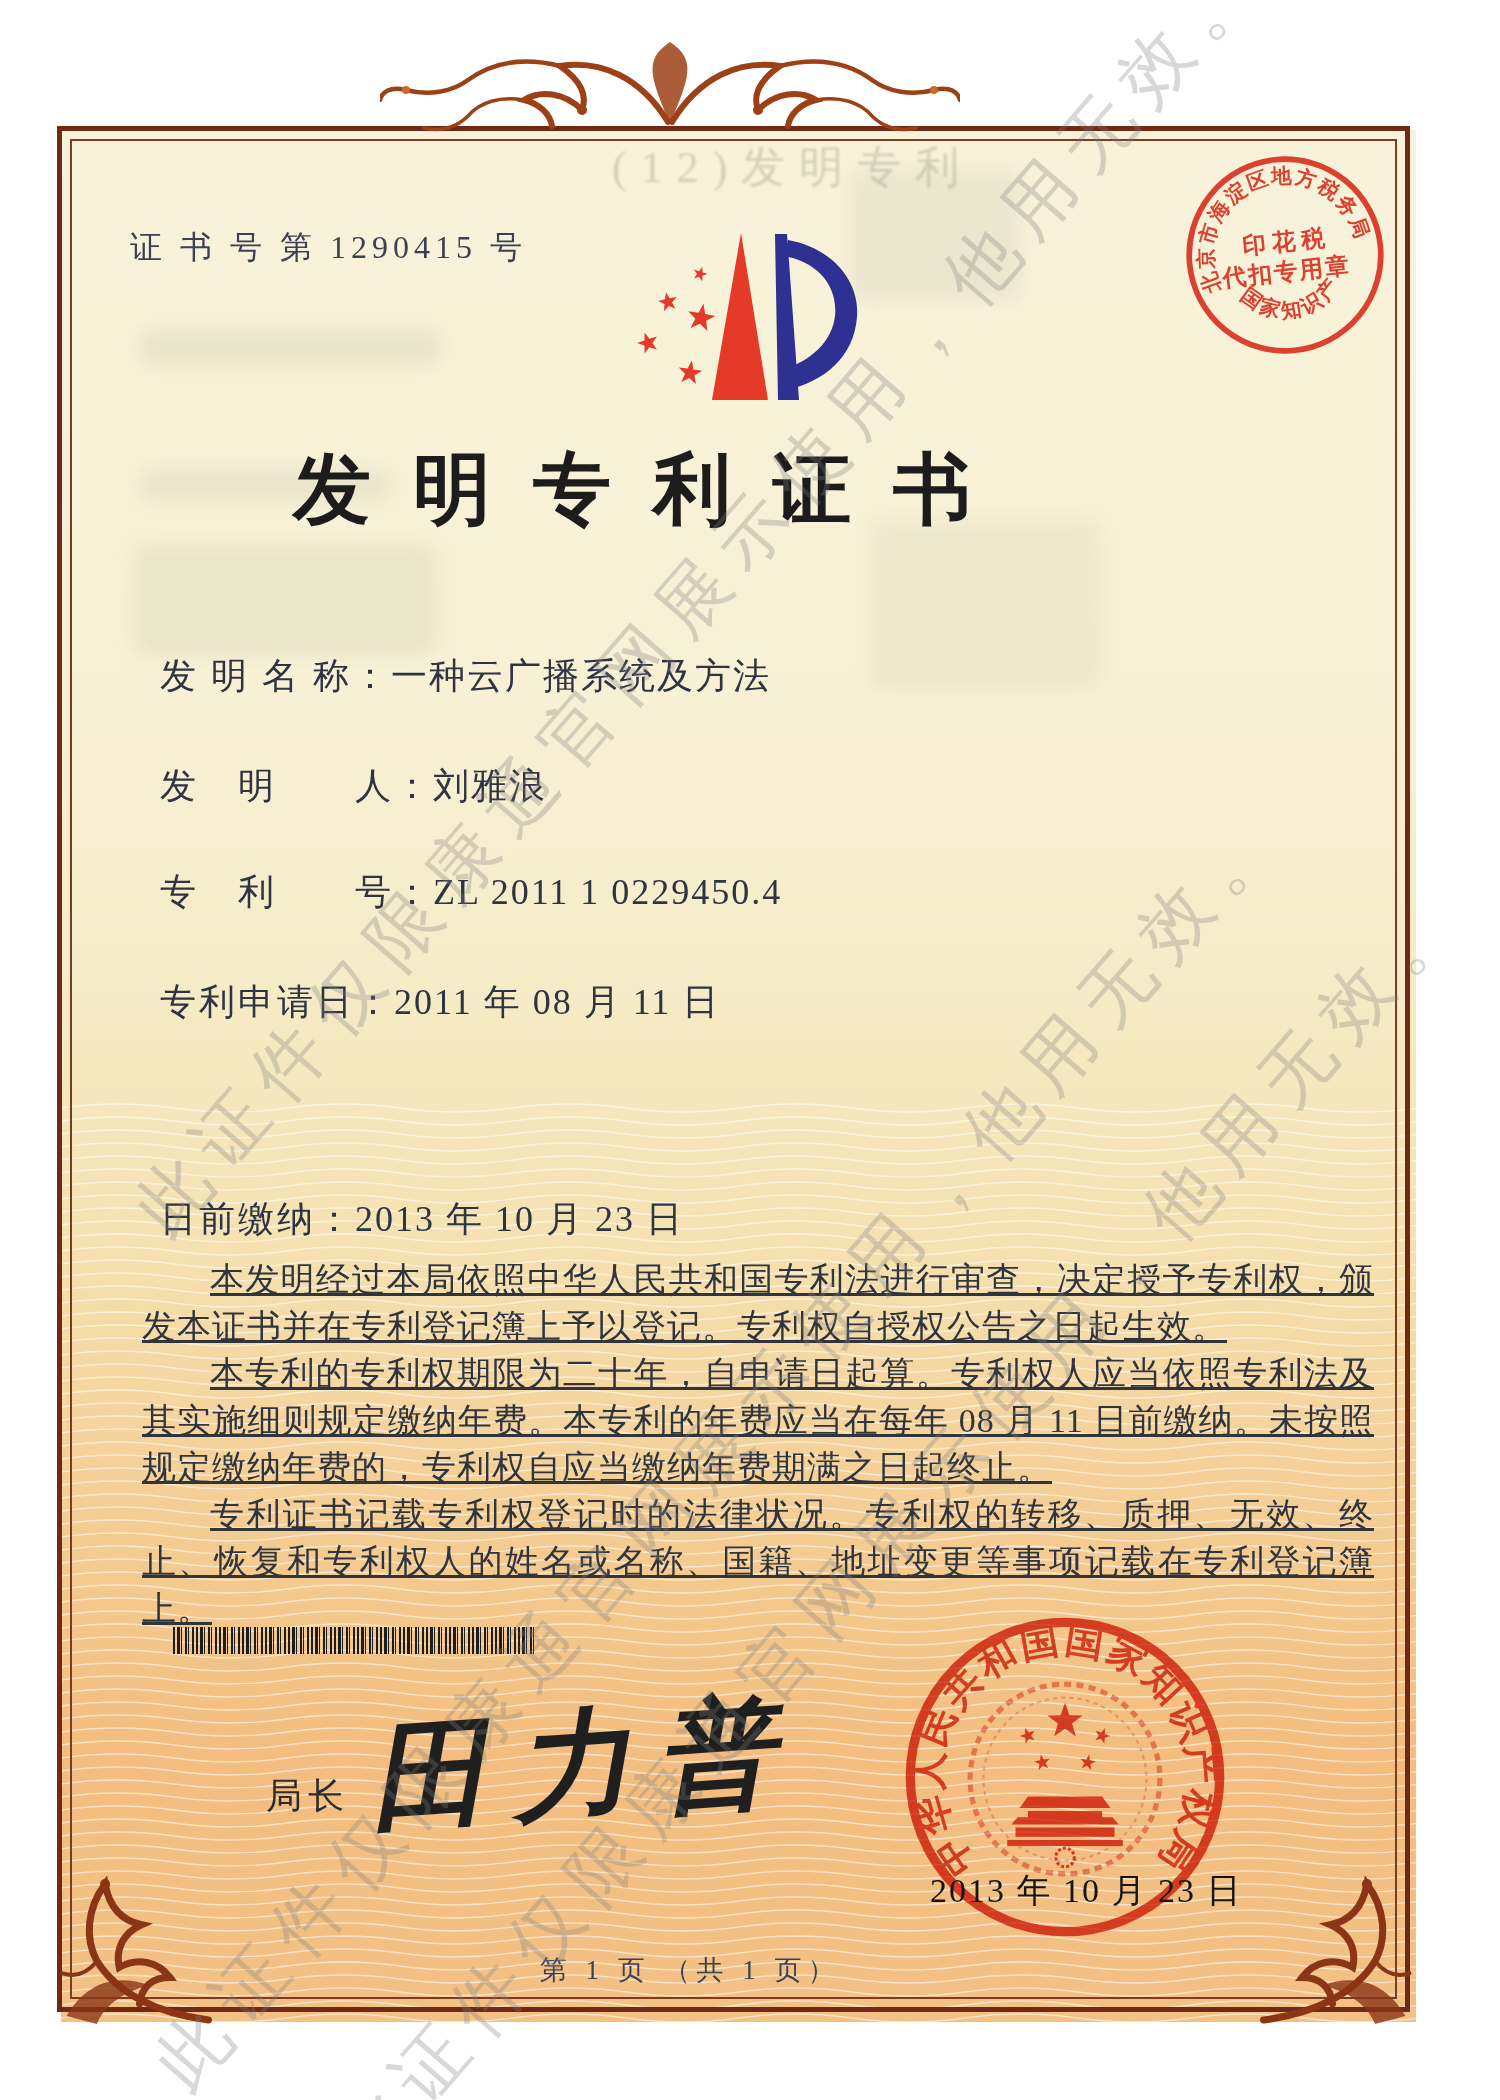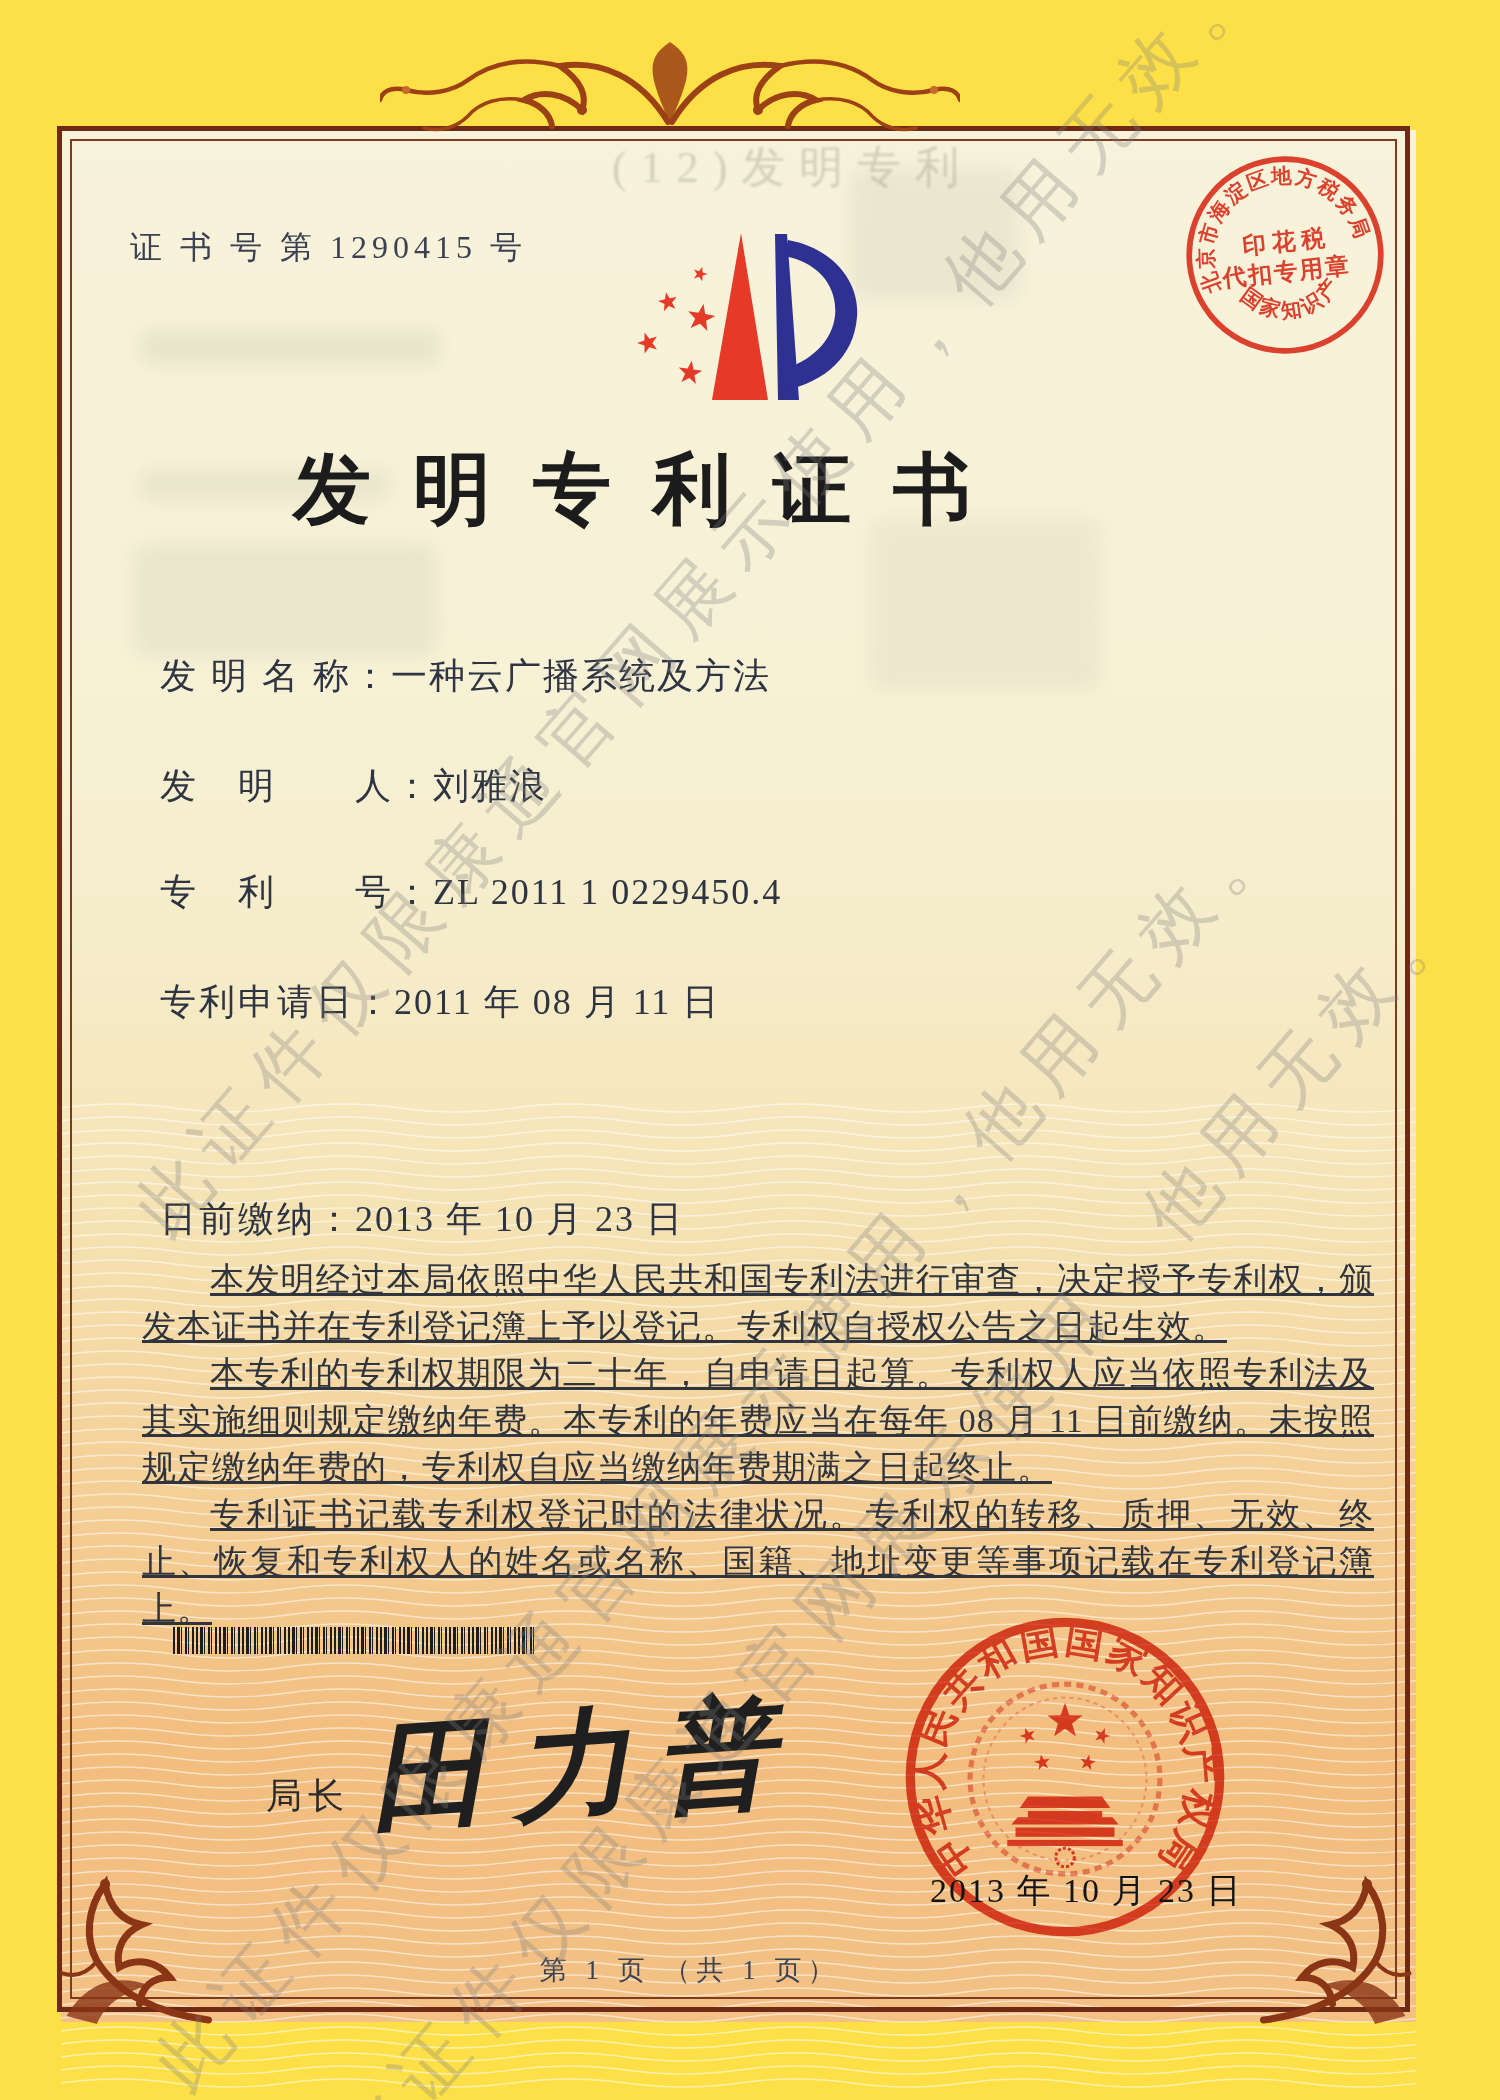--- a/index.html
+++ b/index.html
@@ -1,16 +1,16 @@
 <!DOCTYPE html>
 <html><head>
 <meta charset="utf-8">
 <style>
   html,body{margin:0;padding:0;background:#e9e4d0;}
-  .page{position:relative;width:1500px;height:2100px;background:#fde047;overflow:hidden;
+  .page{position:relative;width:1500px;height:2100px;background:#ffffff;overflow:hidden;
         font-family:"Liberation Serif","DejaVu Serif",serif;}
   
   .inner-bg{position:absolute;left:61px;top:130px;width:1355px;height:1892px;z-index:1;
     background:linear-gradient(180deg,#f7f2da 0%,#f7f1d6 28%,#f6ecc9 44%,#f5e2b2 58%,
                #f4cf96 72%,#f2bd7e 86%,#f3c186 100%);}
   .waves{position:absolute;left:61px;top:1100px;width:1355px;height:990px;z-index:1;pointer-events:none;}
   
   .frame-outer{position:absolute;left:57px;top:126px;width:1353px;height:1886px;
     border:5px solid #6e2a15;z-index:2;box-sizing:border-box;}
   .frame-inner{position:absolute;left:70px;top:139px;width:1327px;height:1860px;

